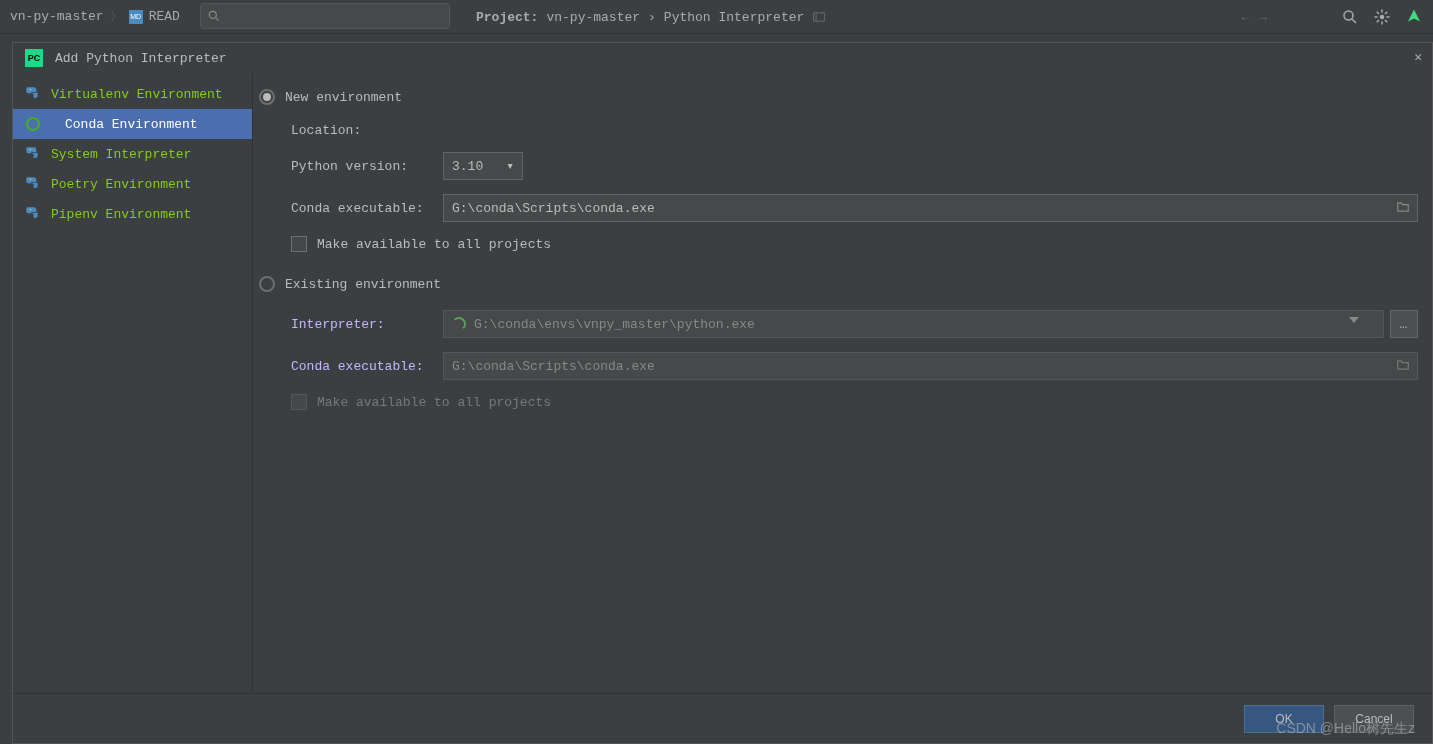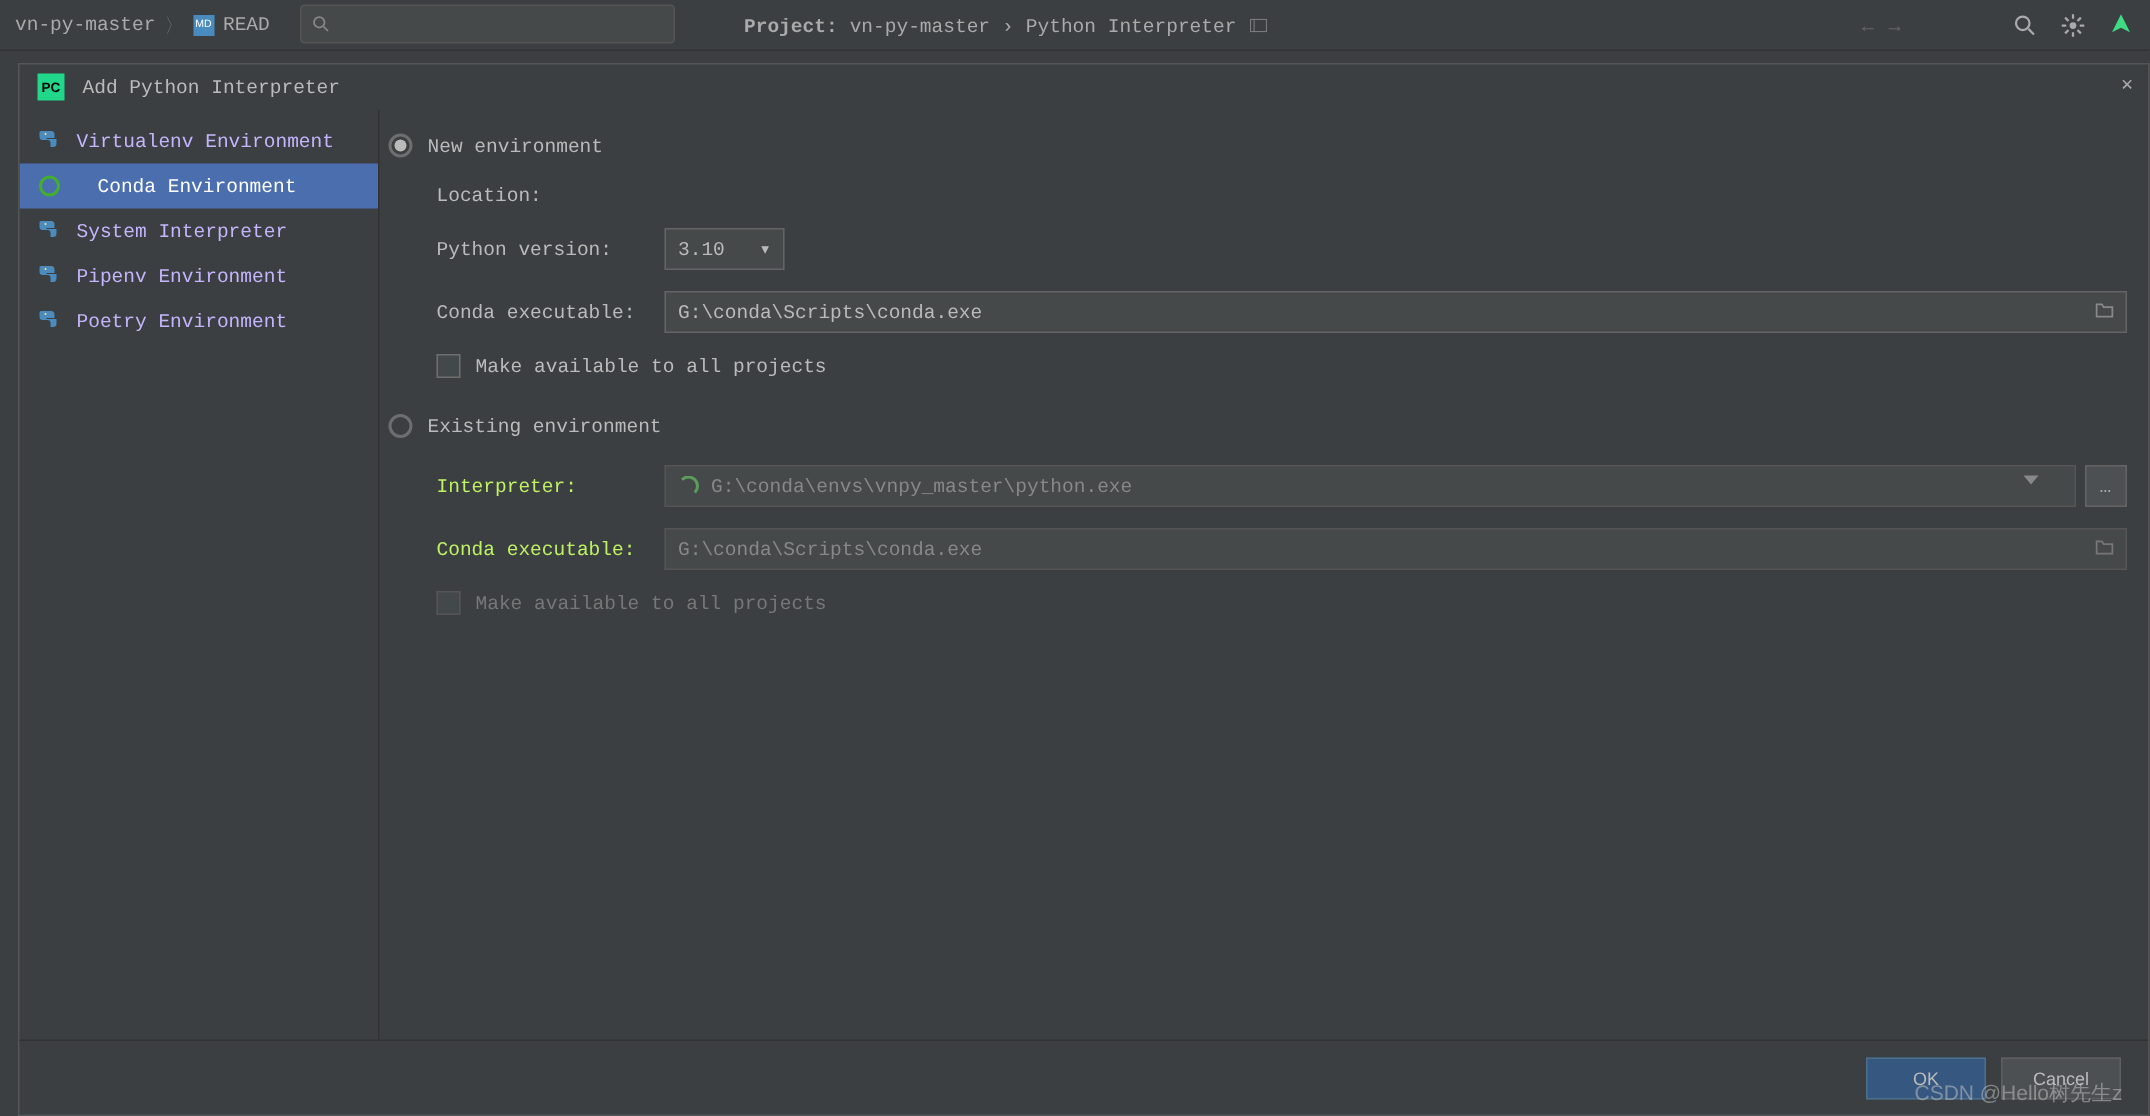--- a/index.html
+++ b/index.html
@@ -37,21 +37,21 @@
     height: 26px;
     background: #45494a;
     border: 1px solid #555;
     border-radius: 3px;
     display: flex;
     align-items: center;
     padding-left: 6px;
   }
   .project-breadcrumb {
     position: absolute;
-    left: 496px;
+    left: 476px;
     top: 0;
     height: 34px;
     display: flex;
     align-items: center;
     gap: 8px;
     color: #aaa;
   }
   .top-right {
     position: absolute;
     right: 10px;
@@ -121,21 +121,21 @@
     width: 240px;
     border-right: 1px solid #323232;
     padding-top: 6px;
   }
   .sidebar-item {
     height: 30px;
     display: flex;
     align-items: center;
     padding-left: 12px;
     gap: 10px;
-    color: #c4b5fd;
+    color: #84cc16;
     cursor: pointer;
   }
   .sidebar-item.selected {
     background: #4b6eaf;
     color: #fff;
     gap: 24px;
   }
   .py-icon, .conda-icon {
     width: 16px; height: 16px;
     display: inline-block;
@@ -174,21 +174,21 @@
   }
   .form-row {
     display: flex;
     align-items: center;
     margin-bottom: 14px;
   }
   .form-label {
     width: 152px;
     color: #bbb;
   }
-  .form-label.dim { color: #bef264; }
+  .form-label.dim { color: #c4b5fd; }
   .input-field {
     flex: 1;
     height: 28px;
     background: #45494a;
     border: 1px solid #646464;
     color: #bbb;
     padding: 0 8px;
     display: flex;
     align-items: center;
     gap: 8px;
@@ -385,28 +385,28 @@
             <path d="M11 2h2c3 0 4 1 4 4v3H9v1h10v4c0 3-1 4-4 4h-2v-4c0-2-1-3-3-3H6c-3 0-4-1-4-4V4c0-2 1-2 3-2h6z" fill="#4b8bbe"></path>
             <circle cx="8" cy="5" r="1" fill="#ffe873"></circle>
           </svg>
         <span>System Interpreter</span>
       </div>
       <div class="sidebar-item">
         <svg class="py-icon" viewBox="0 0 24 24">
             <path d="M11 2h2c3 0 4 1 4 4v3H9v1h10v4c0 3-1 4-4 4h-2v-4c0-2-1-3-3-3H6c-3 0-4-1-4-4V4c0-2 1-2 3-2h6z" fill="#4b8bbe"></path>
             <circle cx="8" cy="5" r="1" fill="#ffe873"></circle>
           </svg>
-        <span>Pipenv Environment</span>
+        <span>Poetry Environment</span>
       </div>
       <div class="sidebar-item">
         <svg class="py-icon" viewBox="0 0 24 24">
             <path d="M11 2h2c3 0 4 1 4 4v3H9v1h10v4c0 3-1 4-4 4h-2v-4c0-2-1-3-3-3H6c-3 0-4-1-4-4V4c0-2 1-2 3-2h6z" fill="#4b8bbe"></path>
             <circle cx="8" cy="5" r="1" fill="#ffe873"></circle>
           </svg>
-        <span>Poetry Environment</span>
+        <span>Pipenv Environment</span>
       </div>
     </div>
 
     <div class="content">
       <div class="radio-row">
         <span class="radio checked"></span>
         <span>New environment</span>
       </div>
 
       <div class="form-grid">

